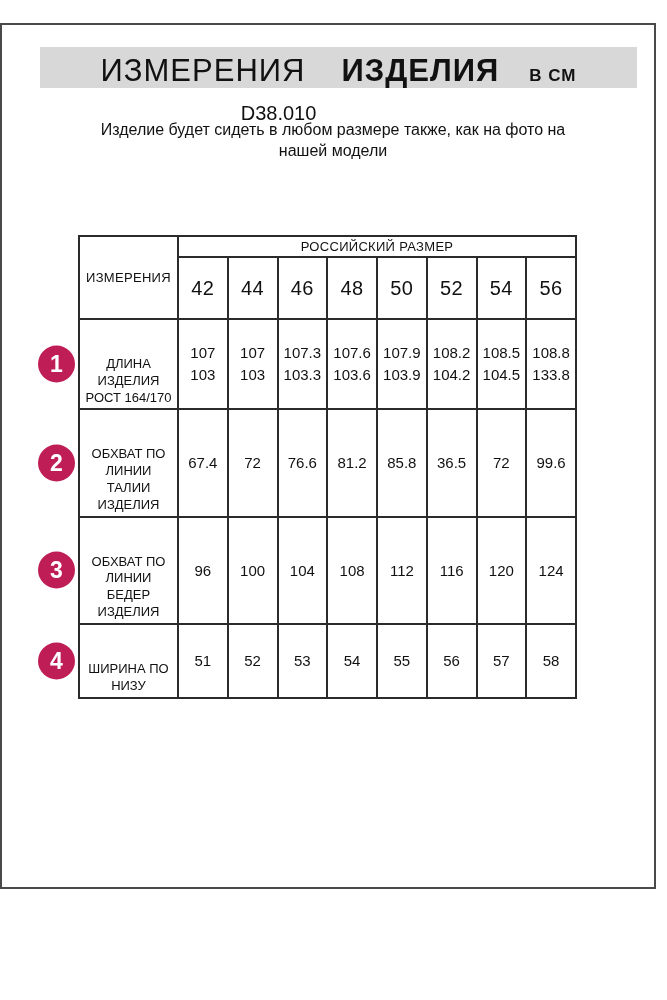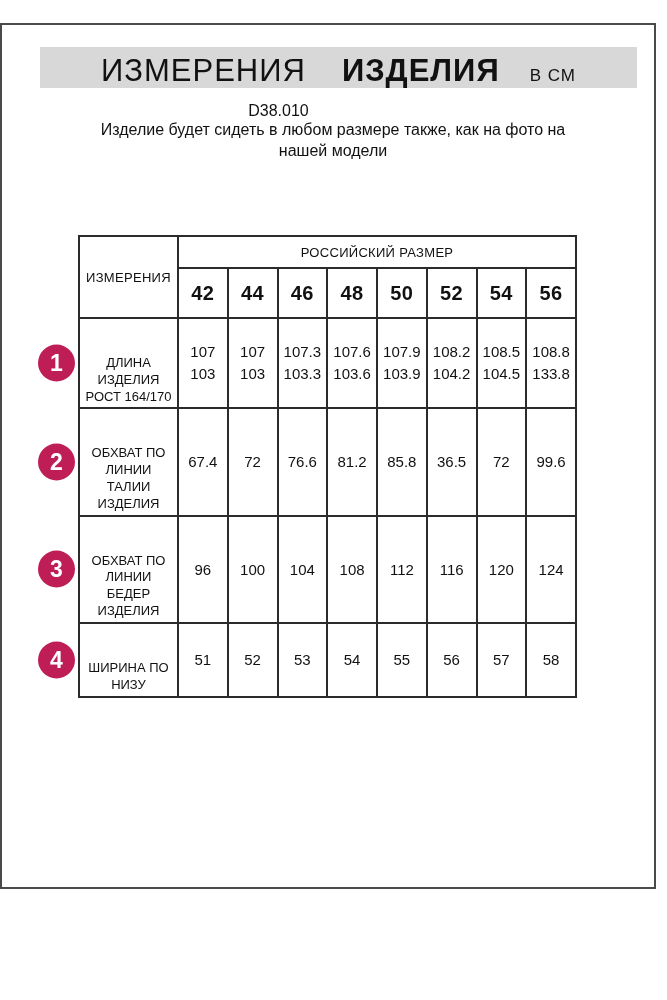--- a/index.html
+++ b/index.html
@@ -19,40 +19,40 @@
     border:2px solid var(--frame-border);background:#fff;
   }
   .banner{
     position:absolute;left:40px;top:47px;width:597px;height:41px;
     background:var(--banner-bg);
     display:flex;align-items:baseline;justify-content:center;
     padding-top:6px;
   }
   .banner .t-reg{font-size:31px;font-weight:400;letter-spacing:1px;}
   .banner .t-bold{font-size:31px;font-weight:700;margin-left:36px;letter-spacing:1px;}
-  .banner .t-units{font-size:17px;font-weight:400;margin-left:30px;letter-spacing:1px;}
+  .banner .t-units{font-size:17px;font-weight:700;margin-left:30px;letter-spacing:1px;}
   .product-code{
     position:absolute;left:0;top:102px;width:531px;
-    text-align:center;font-size:16px;font-weight:400;padding-left:26px;
+    text-align:center;font-size:20px;font-weight:400;padding-left:26px;
   }
   .subtitle{
     position:absolute;left:83px;top:119px;width:500px;
     text-align:center;font-size:16px;line-height:1.32;
   }
   .table-wrap{position:absolute;left:78px;top:235px;}
   table.size-table{
     border-collapse:collapse;table-layout:fixed;width:499px;
   }
   table.size-table td{
     border:2px solid var(--table-border);
     text-align:center;vertical-align:middle;background:#fff;
   }
-  td.group-head{height:32px;font-size:13px;letter-spacing:0.3px;border-radius:8px;}
+  td.group-head{height:21px;font-size:13px;letter-spacing:0.3px;border-radius:8px;}
   td.measure-head{width:99px;font-size:13px;letter-spacing:0.3px;}
-  tr.sizes-row td{height:50px;font-size:20px;font-weight:700;letter-spacing:0.5px;}
+  tr.sizes-row td{height:62px;font-size:20px;font-weight:400;letter-spacing:0.5px;}
   td.size{width:50px;}
   tr.data-row td.val{font-size:15px;white-space:pre-line;line-height:1.45;margin-top:24px;}
   td.label-cell{
     position:relative;font-size:13px;line-height:1.3;white-space:pre-line;
     padding:2px 4px;
   }
   tr.row-h1 td{height:69px;}
   tr.row-h2 td{height:75px;}
   tr.row-h3 td{height:70px;}
   tr.row-h4 td{height:66px;}

